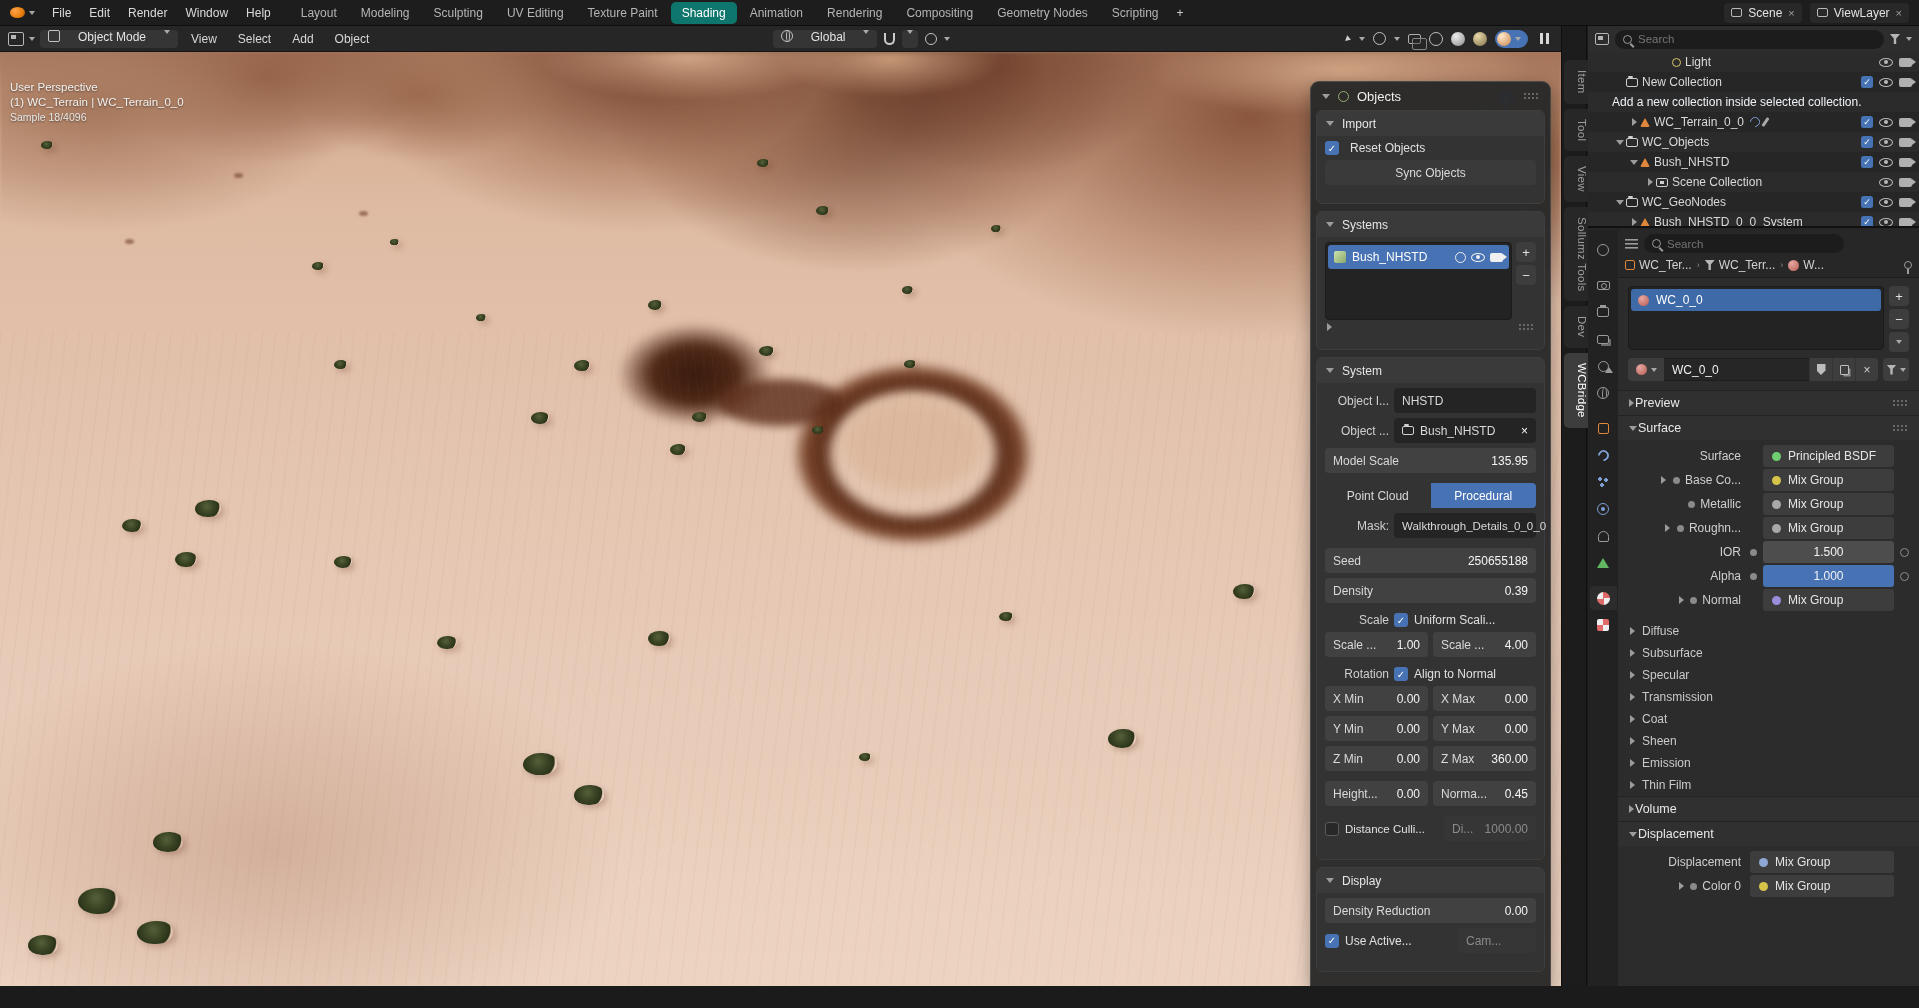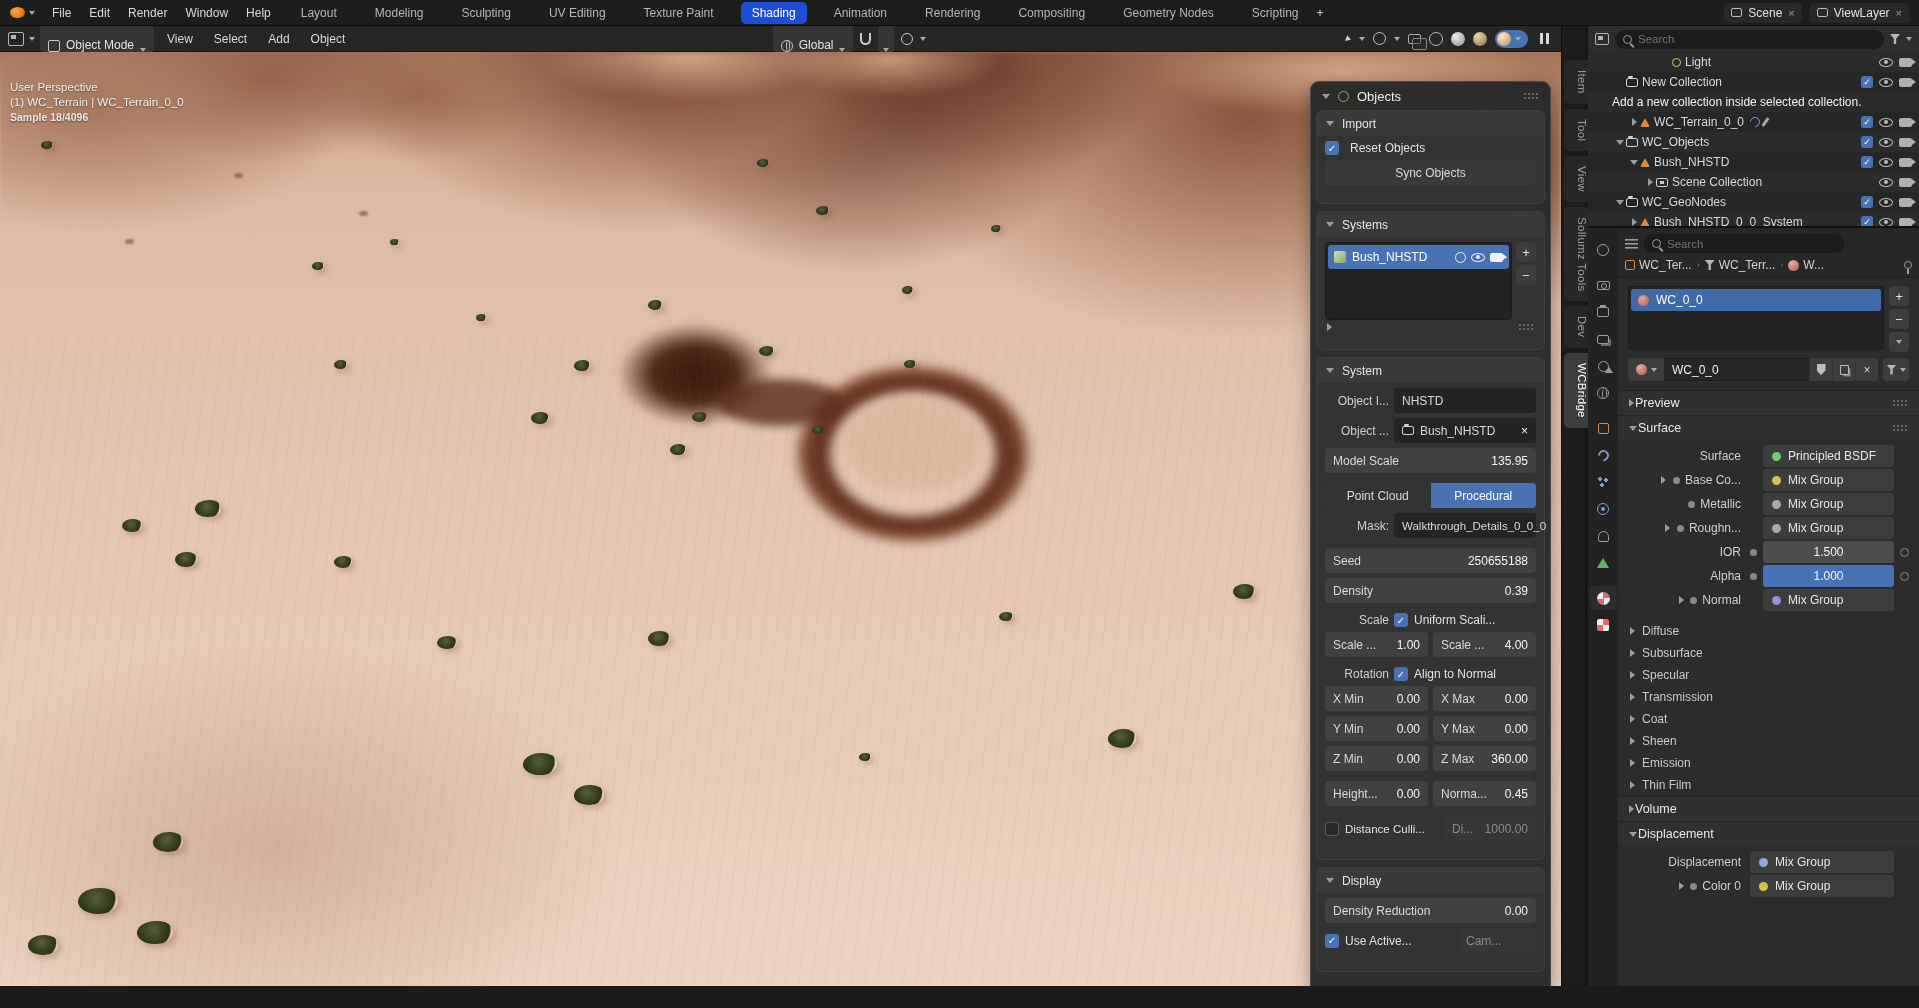--- a/index.html
+++ b/index.html
@@ -12,35 +12,35 @@
   .tri-d { width:0; height:0; border-left:4.5px solid transparent; border-right:4.5px solid transparent; border-top:5.5px solid #9c9c9c; display:inline-block; }
   .grip { width:16px; height:8px; background:radial-gradient(circle, #808080 1px, transparent 1.3px) 0 0/4px 4px; opacity:.7; }
   .chk { width:14px; height:14px; border-radius:3px; background:#4772b3; display:inline-flex; align-items:center; justify-content:center; color:#fff; font-size:10px; flex:none; }
   .chk.off { background:#282828; border:1px solid #5c5c5c; color:transparent; }
 
   
   .topbar { position:absolute; left:0; top:0; right:0; height:26px; background:#1d1d1d; border-bottom:1px solid #0e0e0e; display:flex; align-items:center; z-index:60; }
   .logo { display:flex; align-items:center; gap:4px; padding:0 8px 0 10px; }
   .logo-ball { width:15px; height:11px; border-radius:50%; background:radial-gradient(circle at 35% 35%, #ffa14a, #e87d0d 60%, #9c5200); }
   .menu { padding:0 9px; height:26px; line-height:26px; color:#dadada; }
-  .workspaces { display:flex; align-items:flex-start; margin-left:10px; gap:16px; }
+  .workspaces { display:flex; align-items:flex-start; margin-left:10px; gap:2px; }
   .wtab { padding:4px 11px; border-radius:5px; color:#b5b5b5; font-size:12px; }
-  .wtab.active { background:#1d4ed8; color:#fff; }
+  .wtab.active { background:#0f766e; color:#fff; }
   .wtab.add { color:#cfcfcf; padding:4px 7px; }
   .topbar-right { margin-left:auto; display:flex; align-items:center; gap:8px; padding-right:10px; }
   .tsel { display:flex; align-items:center; gap:6px; background:#282828; border-radius:4px; height:20px; padding:0 7px; color:#e2e2e2; }
   .tsel .mini { width:11px; height:9px; border:1.2px solid #b9b9b9; border-radius:2px; }
   .tsel .x { color:#9f9f9f; font-size:11px; }
 
   
   .vp { position:absolute; left:0; top:26px; width:1561px; bottom:22px; background:#202020; }
   .vp-header { height:26px; background:#262626; border-bottom:1px solid #141414; display:flex; align-items:center; gap:5px; padding:0 8px; position:relative; z-index:20; }
   .ed-ic { width:16px; height:14px; border:1.4px solid #b5b5b5; border-radius:2px; position:relative; }
   .ed-ic::after { content:''; position:absolute; left:2px; top:2px; width:5px; height:4px; background:#b5b5b5; }
-  .pill { display:flex; align-items:flex-end; gap:6px; background:#353535; border-radius:4px; height:27px; padding:0 8px; color:#e3e3e3; }
+  .pill { display:flex; align-items:flex-start; gap:18px; background:#353535; border-radius:4px; height:18px; padding:0 8px; color:#e3e3e3; }
   .hmenu { padding:0 8px; color:#d8d8d8; }
   .vph-center { margin:0 auto; display:flex; align-items:center; gap:7px; }
   .vph-right { display:flex; align-items:center; gap:8px; }
   .ic-globe { width:12px; height:12px; border:1.3px solid #c3c3c3; border-radius:50%; position:relative; }
   .ic-globe::after { content:''; position:absolute; left:4.3px; top:-1px; width:2px; height:12px; border-left:1.1px solid #c3c3c3; border-right:1.1px solid #c3c3c3; border-radius:50%; }
   .ic-magnet { width:11px; height:12px; border:2.2px solid #c9c9c9; border-top:none; border-radius:0 0 6px 6px; }
   .ic-circle { width:12px; height:12px; border:1.4px solid #c3c3c3; border-radius:50%; }
   .ic-cursorsm { width:0; height:0; border-left:5px solid #d0d0d0; border-top:3.5px solid transparent; border-bottom:3.5px solid transparent; transform:rotate(20deg); }
   .ic-xray { width:13px; height:10px; border:1.3px solid #bdbdbd; border-radius:2px; position:relative; opacity:.9; }
   .ic-xray::after { content:''; position:absolute; left:3px; top:3px; width:13px; height:10px; border:1.3px solid #8f8f8f; border-radius:2px; background:rgba(40,40,40,.4); }
@@ -85,21 +85,21 @@
       repeating-linear-gradient(83deg, rgba(255,240,228,0.05) 0 1px, rgba(0,0,0,0) 1px 9px); }
   .corner-shade { position:absolute; left:-5%; bottom:-8%; width:45%; height:45%;
     background:radial-gradient(closest-side, rgba(150,95,70,0.28), rgba(150,95,70,0)); }
   .speck { position:absolute; width:9px; height:5px; border-radius:50%; background:#7a4a33; opacity:.65; filter:blur(1px); }
   .bush-layer { position:absolute; inset:0; }
   .bush { position:absolute; border-radius:55% 45% 50% 50%; filter:blur(.4px);
     background:radial-gradient(circle at 45% 38%, #55603a 0%, #3a4424 40%, #2a3318 68%, rgba(42,51,24,0) 74%);
     box-shadow:3px 3px 6px rgba(105,60,40,.3); }
 
   .vp-text { position:absolute; left:10px; top:28px; color:#f2f2f2; text-shadow:0 1px 2px rgba(0,0,0,.45); line-height:15px; font-size:11.5px; z-index:6; }
-  .vp-text .sm { font-size:10.5px; color:#e8e8e8;font-weight:bold; }
+  .vp-text .sm { font-size:10.5px; color:#e8e8e8; }
 
   .tool-row { position:absolute; left:0; top:0; right:0; height:26px; display:flex; align-items:center; padding:0 8px; z-index:7; }
   .ts-ic { width:17px; height:17px; border-radius:3px; background:rgba(28,28,28,.78); margin-right:4px; display:flex; align-items:center; justify-content:center; }
   .ts-ic.first { margin-right:8px; }
   .ts-ic .dash-sq { width:9px; height:9px; border:1.2px dashed #cfcfcf; }
   .ts-ic .solid-sq { width:8px; height:8px; border:1.2px solid #cfcfcf; }
   .options-btn { position:absolute; right:10px; top:3px; height:20px; background:rgba(30,30,30,.85); border-radius:10px; padding:0 11px; display:flex; align-items:center; gap:6px; color:#e4e4e4; }
 
   .gizmo { position:absolute; right:16px; top:34px; z-index:6; }
   .navbtn { position:absolute; right:24px; width:28px; height:26px; display:flex; align-items:center; justify-content:center; z-index:6; opacity:.95; }

